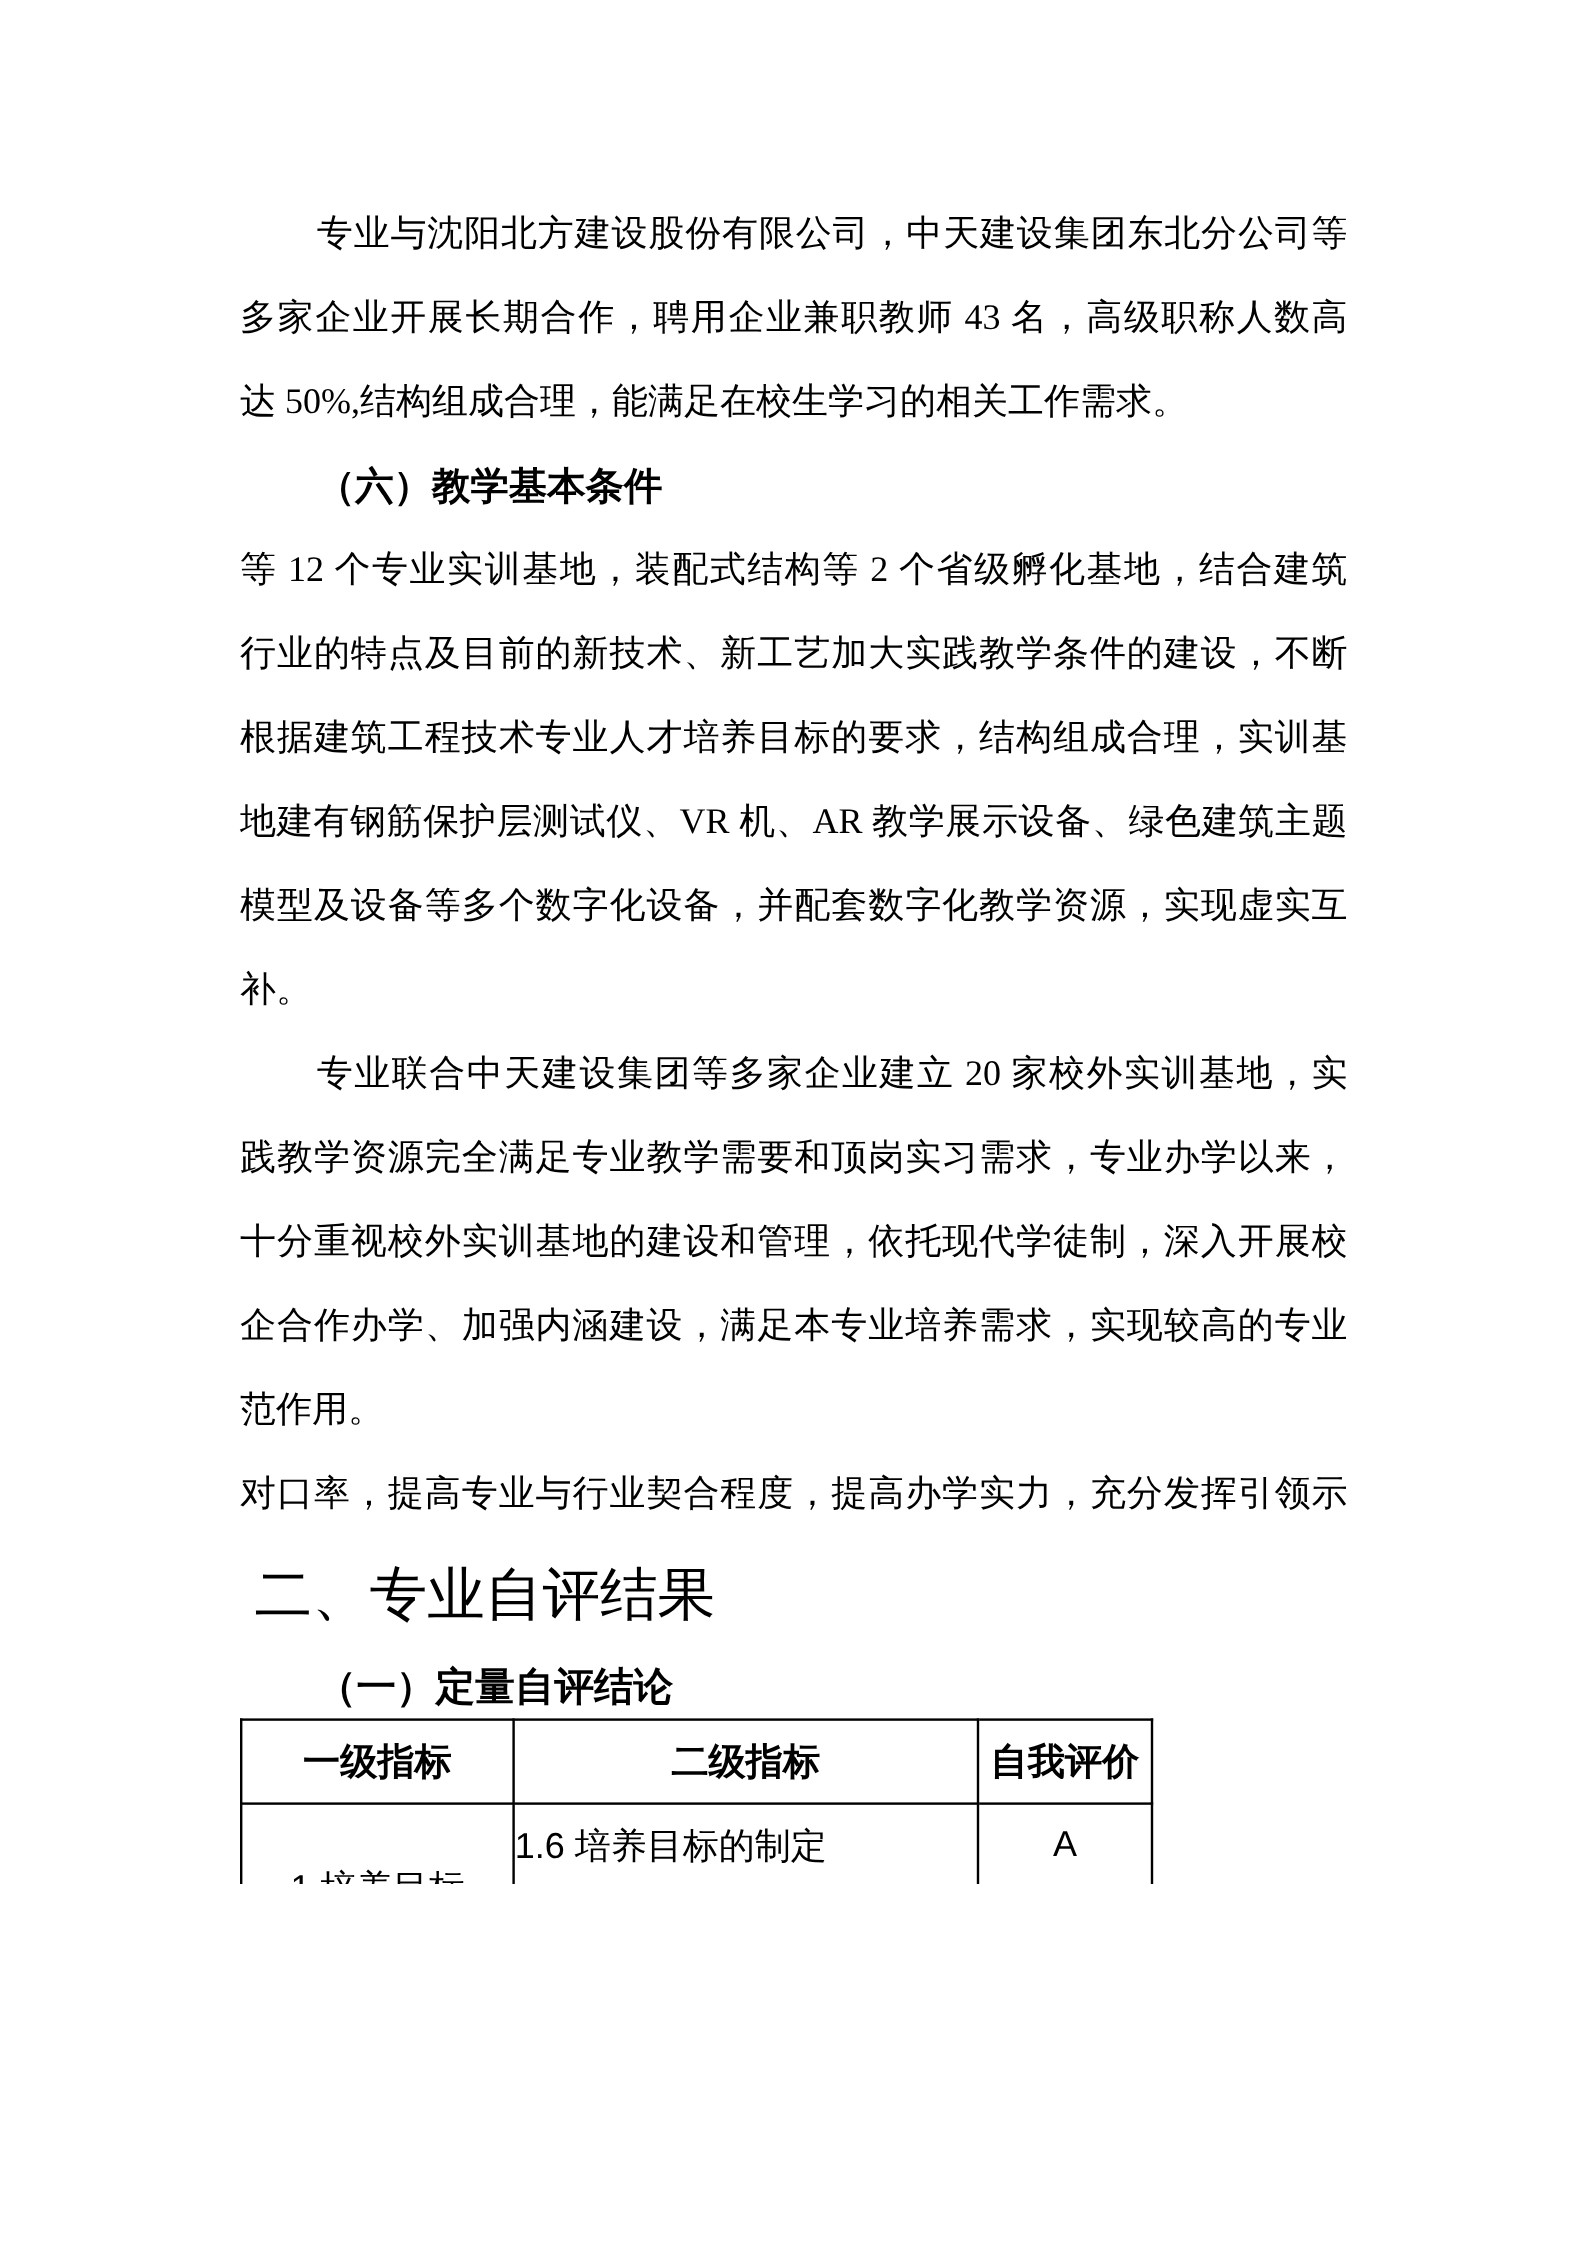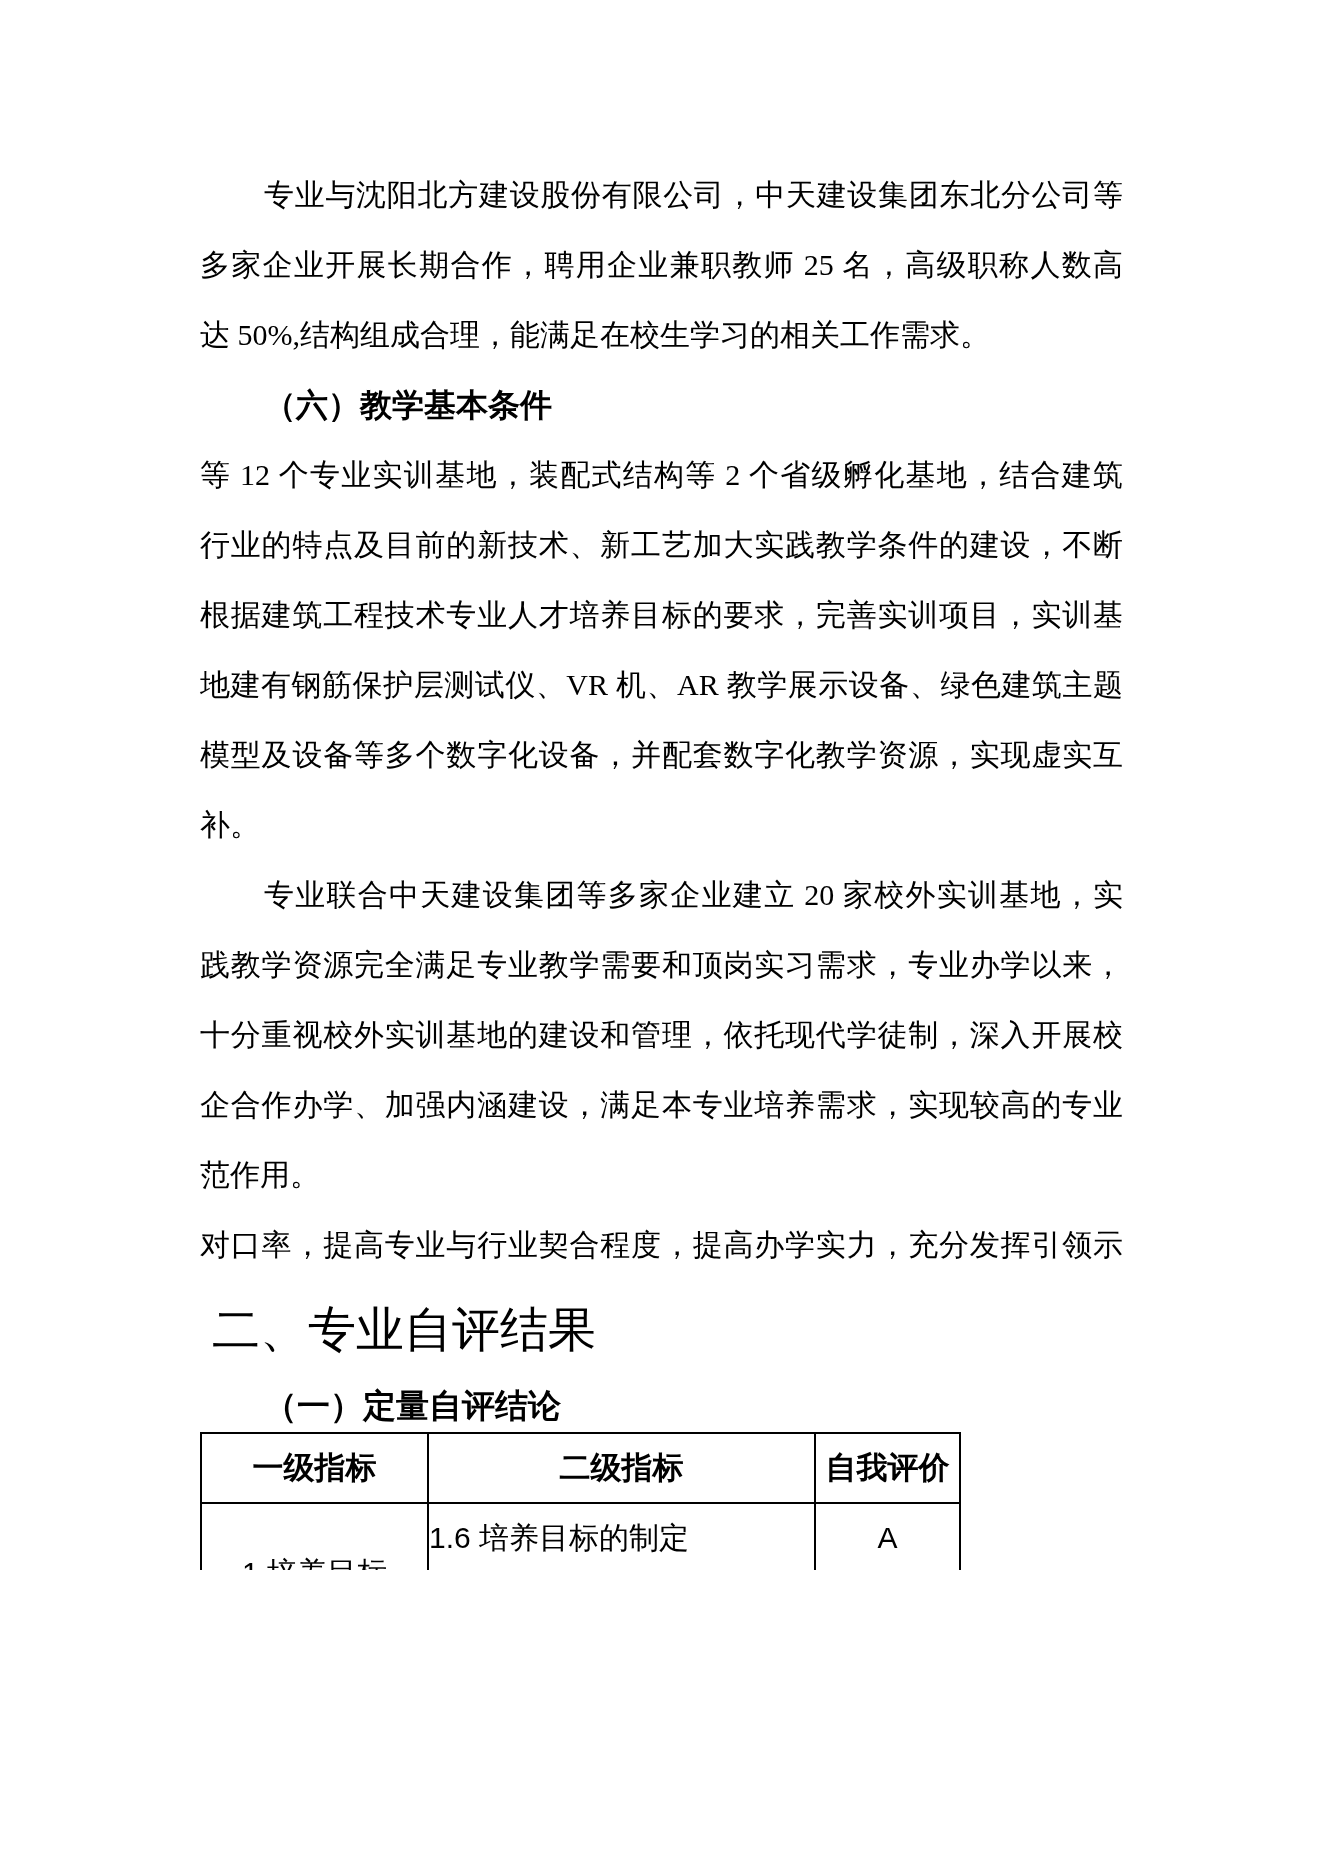--- a/index.html
+++ b/index.html
@@ -76,30 +76,30 @@
   td.cell-level2 { text-align: left; padding-left: 20px; }
   td.cell-rating { text-align: center; }
 </style>
 </head>
 <body>
 
 <div class="page">
 
   <div class="body-par">
       <div class="line first">专业与沈阳北方建设股份有限公司，中天建设集团东北分公司等</div>
-      <div class="line">多家企业开展长期合作，聘用企业兼职教师 25 名，高级职称人数高</div>
+      <div class="line">多家企业开展长期合作，聘用企业兼职教师 43 名，高级职称人数高</div>
       <div class="line last">达 50%,结构组成合理，能满足在校生学习的相关工作需求。</div>
     </div>
 
   <div class="heading-sub">（六）教学基本条件</div>
 
   <div class="body-par">
       <div class="line">等 12 个专业实训基地，装配式结构等 2 个省级孵化基地，结合建筑</div>
       <div class="line">行业的特点及目前的新技术、新工艺加大实践教学条件的建设，不断</div>
-      <div class="line">根据建筑工程技术专业人才培养目标的要求，完善实训项目，实训基</div>
+      <div class="line">根据建筑工程技术专业人才培养目标的要求，结构组成合理，实训基</div>
       <div class="line">地建有钢筋保护层测试仪、VR 机、AR 教学展示设备、绿色建筑主题</div>
       <div class="line">模型及设备等多个数字化设备，并配套数字化教学资源，实现虚实互</div>
       <div class="line last">补。</div>
     </div>
 
   <div class="body-par">
       <div class="line first">专业联合中天建设集团等多家企业建立 20 家校外实训基地，实</div>
       <div class="line">践教学资源完全满足专业教学需要和顶岗实习需求，专业办学以来，</div>
       <div class="line">十分重视校外实训基地的建设和管理，依托现代学徒制，深入开展校</div>
       <div class="line">企合作办学、加强内涵建设，满足本专业培养需求，实现较高的专业</div>

